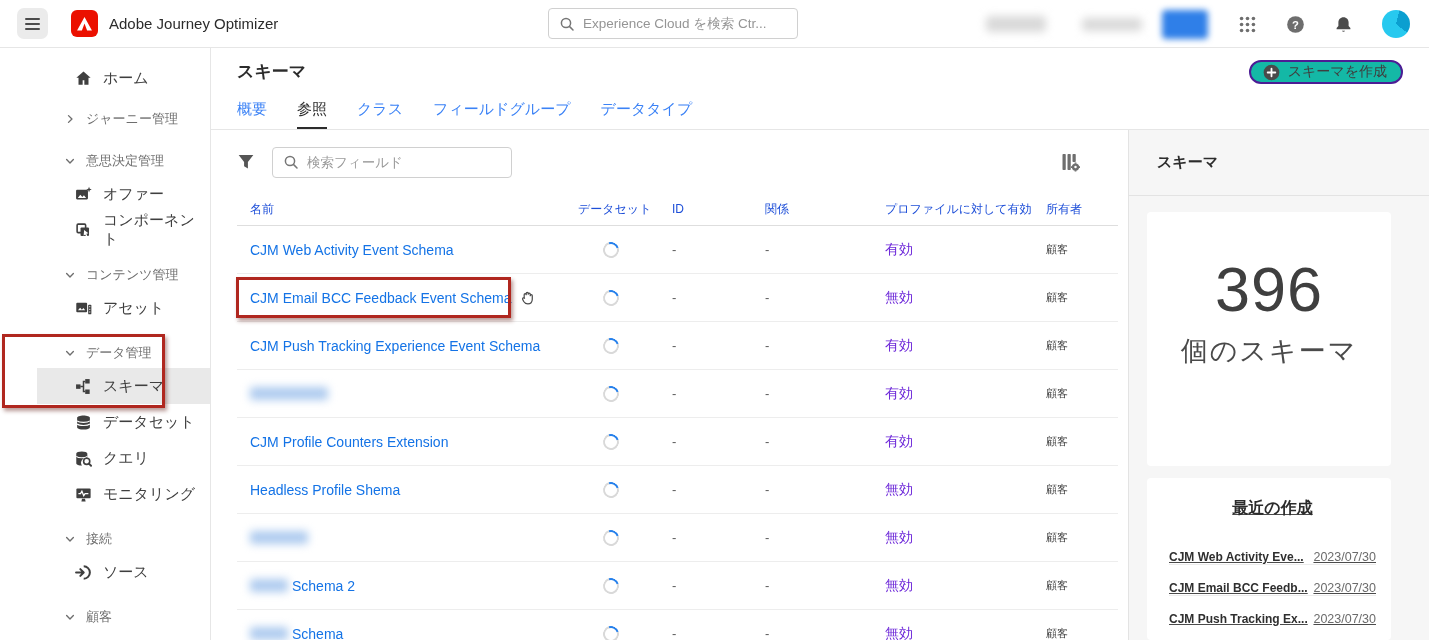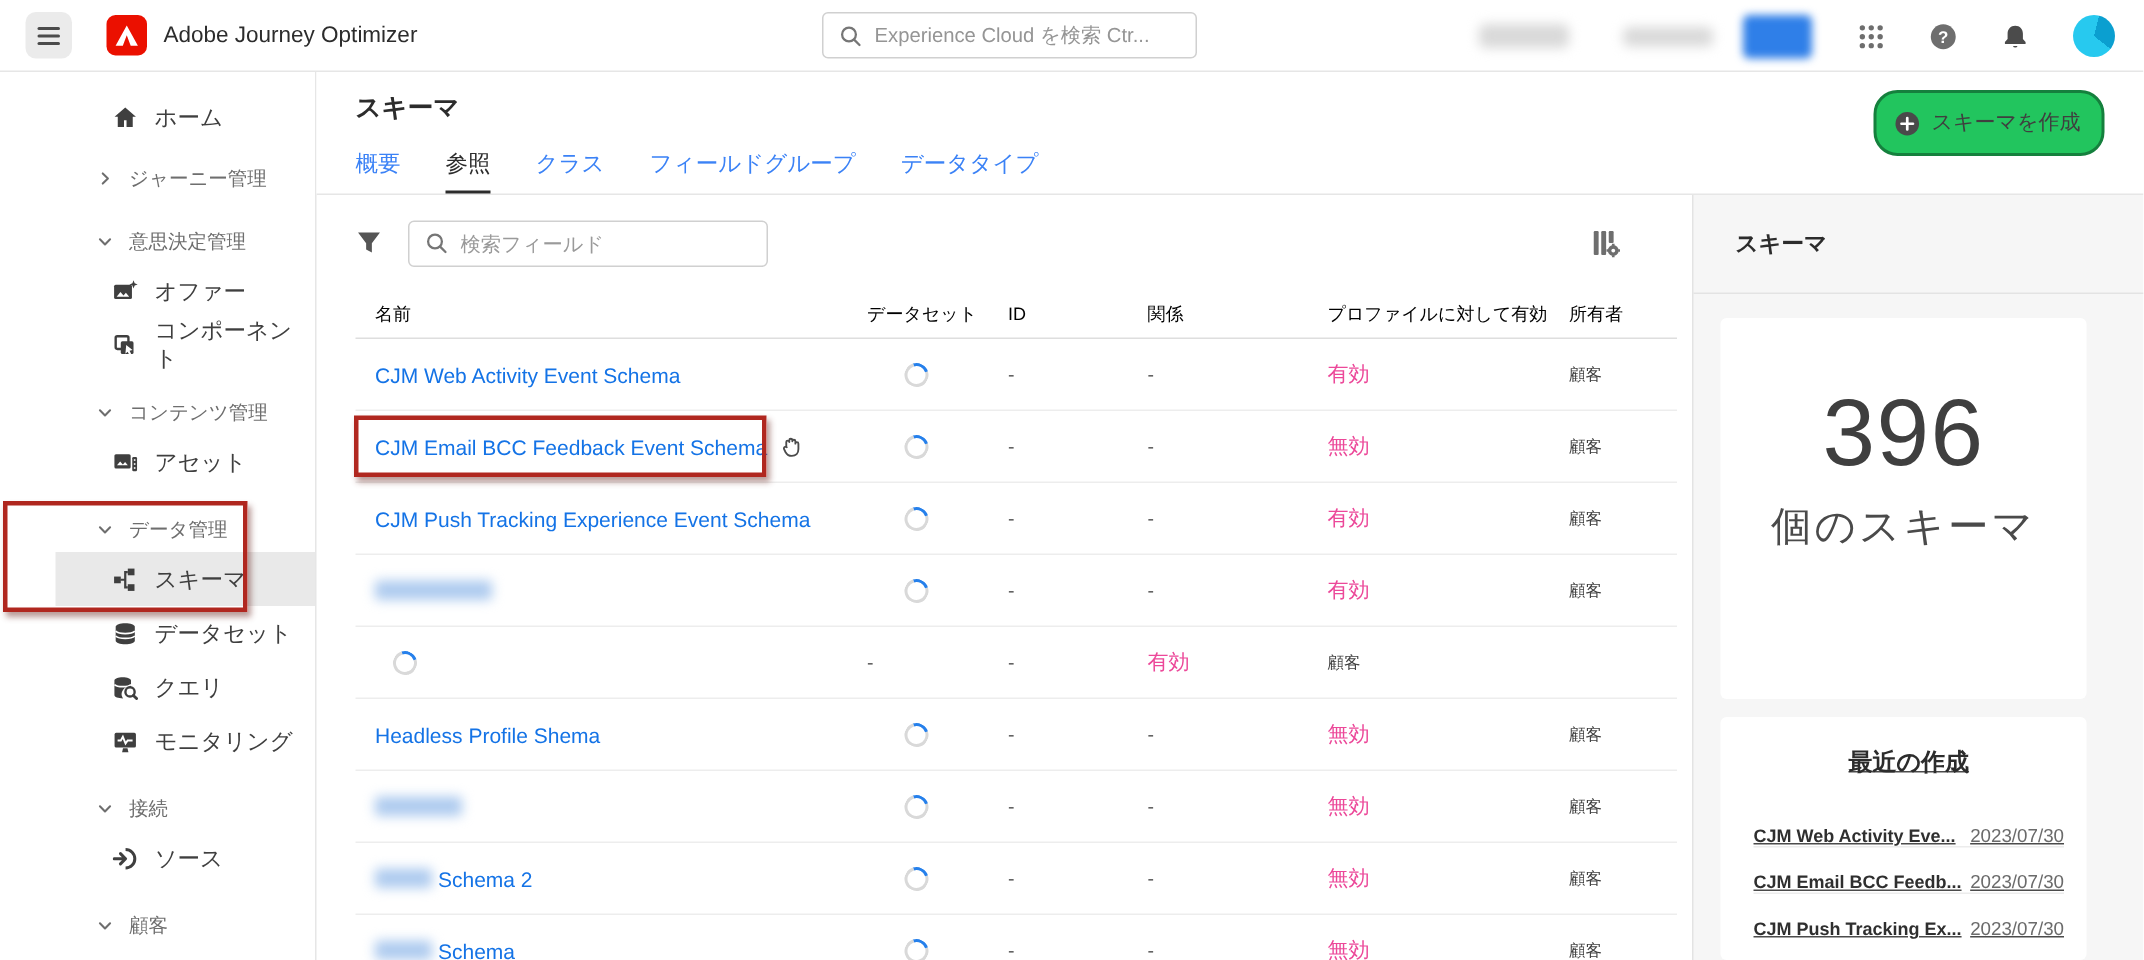--- a/index.html
+++ b/index.html
@@ -46,48 +46,48 @@
                         border:3px solid #b0271f; box-shadow:2px 3px 4px rgba(100,30,25,.45);
                         pointer-events:none; z-index:5; }
 
   
   .content { flex:1; display:flex; flex-direction:column; min-width:0; }
   .page-header { position:relative; height:82px; padding:12px 26px 0 26px; border-bottom:1px solid #e6e6e6; background:#fff; }
   .page-title { font-size:17px; font-weight:bold; color:#2c2c2c; }
   .tabs { display:flex; gap:30px; margin-top:17px; }
   .tab { font-size:15px; color:#3b82f6; padding-bottom:8px; cursor:pointer; border-bottom:2.5px solid transparent; }
   .tab.active { color:#2c2c2c; border-bottom-color:#2c2c2c; }
-  .create-btn { position:absolute; right:26px; top:12px; height:44px; display:flex; align-items:center; gap:8px;
-                padding:0 14px 0 12px; border:2px solid #15803d; border-radius:16px; background:#22c55e;
+  .create-btn { position:absolute; right:26px; top:12px; height:24px; display:flex; align-items:center; gap:8px;
+                padding:0 14px 0 12px; border:2px solid #4c1d95; border-radius:16px; background:#14b8a6;
                 font-size:14px; color:#3f3f3f; cursor:pointer; font-family:"Liberation Sans",sans-serif; }
 
   .content-body { flex:1; display:flex; min-height:0; }
 
   
   .list-area { flex:1; background:#fff; padding:16px 12px 0 26px; min-width:0; }
   .filter-row { display:flex; align-items:center; height:32px; }
   .funnel { cursor:pointer; }
   .field-search { width:240px; height:31px; margin-left:17px; border:1px solid #d0d0d0; border-radius:4px;
                   display:flex; align-items:center; padding:0 10px; }
   .field-search input { border:none; outline:none; flex:1; margin-left:8px; font-size:13.5px;
                         font-family:Liberation Sans, sans-serif; color:#4b4b4b; }
   .field-search input::placeholder { color:#9a9a9a; }
   .col-settings { margin-left:auto; margin-right:36px; cursor:pointer; }
 
   .tbl { margin-top:15px; width:881px; }
   .tbl-head, .tbl-row { display:grid; grid-template-columns:341px 94px 93px 120px 161px 1fr; align-items:center; }
-  .tbl-head { height:33px; border-bottom:1px solid #dedede; font-size:12px; color:#000000; }
+  .tbl-head { height:33px; border-bottom:1px solid #dedede; font-size:12px; color:#1d4ed8; }
   .tbl-head > div:first-child { padding-left:13px; }
   .tbl-row { height:48px; border-bottom:1px solid #ededed; position:relative; }
   .cell-name { padding-left:13px; display:flex; align-items:center; }
   .row-link { font-size:14px; color:#1473e6; text-decoration:none; cursor:pointer; white-space:nowrap; }
   .spinner { width:16px; height:16px; margin-left:25px; border-radius:50%;
              border:2px solid #d9d9d9; border-top-color:#2680eb; transform:rotate(28deg); }
   .dash { font-size:13px; color:#5a5a5a; }
-  .cell-profile { font-size:14px; color:#ec4899; }
+  .cell-profile { font-size:14px; color:#6d28d9; }
   .cell-owner { font-size:11px; color:#3f3f3f; }
   .redact { background:#aecbef; border-radius:2px; filter:blur(4px); height:13px; display:inline-block; }
   .row-annotation { position:absolute; left:-1px; top:3px; width:275px; height:41px;
                     border:3px solid #b0271f; box-shadow:2px 3px 4px rgba(100,30,25,.45);
                     pointer-events:none; z-index:4; }
   .hand { margin-left:8px; }
 
   
   .right-panel { width:301px; flex:0 0 301px; background:#f6f6f6; border-left:1px solid #e3e3e3;
                  display:flex; flex-direction:column; }
@@ -445,20 +445,25 @@
     </div>
     <div>
                   <div class="spinner"></div>
                 </div>
     <div class="dash">-</div>
     <div class="dash">-</div>
     <div class="cell-profile">有効</div>
     <div class="cell-owner">顧客</div>
   </div>
               <div class="tbl-row">
+    <div class="cell-name">
+
+      <a class="row-link">CJM Profile Counters Extension</a>
+
+    </div>
     <div>
                   <div class="spinner"></div>
                 </div>
     <div class="dash">-</div>
     <div class="dash">-</div>
     <div class="cell-profile">有効</div>
     <div class="cell-owner">顧客</div>
   </div>
               <div class="tbl-row">
     <div class="cell-name">

